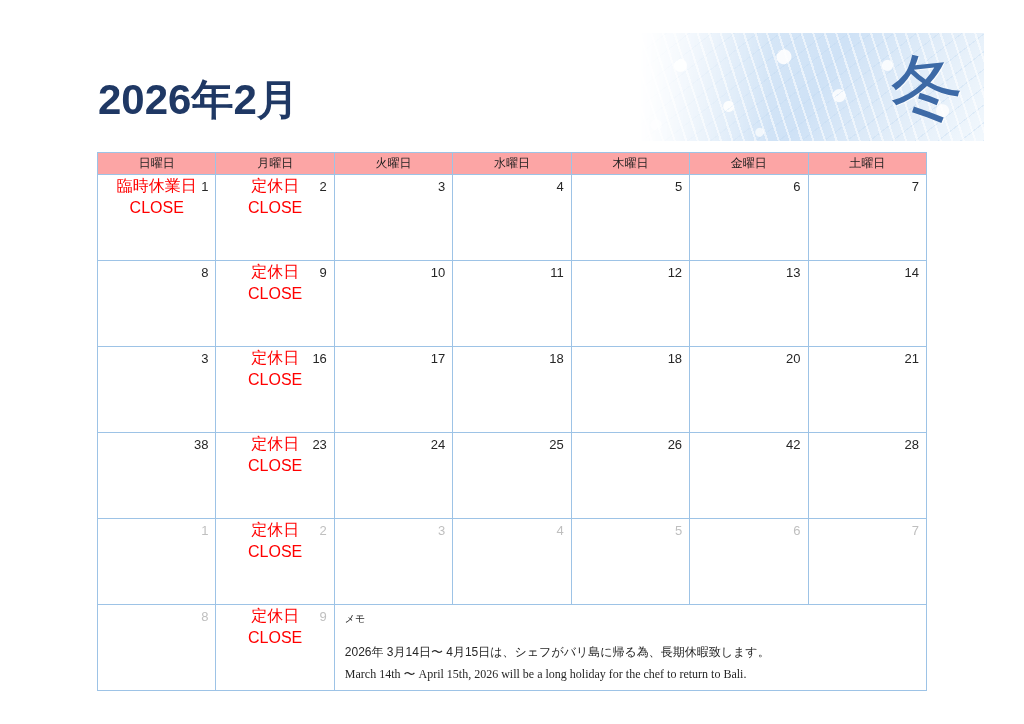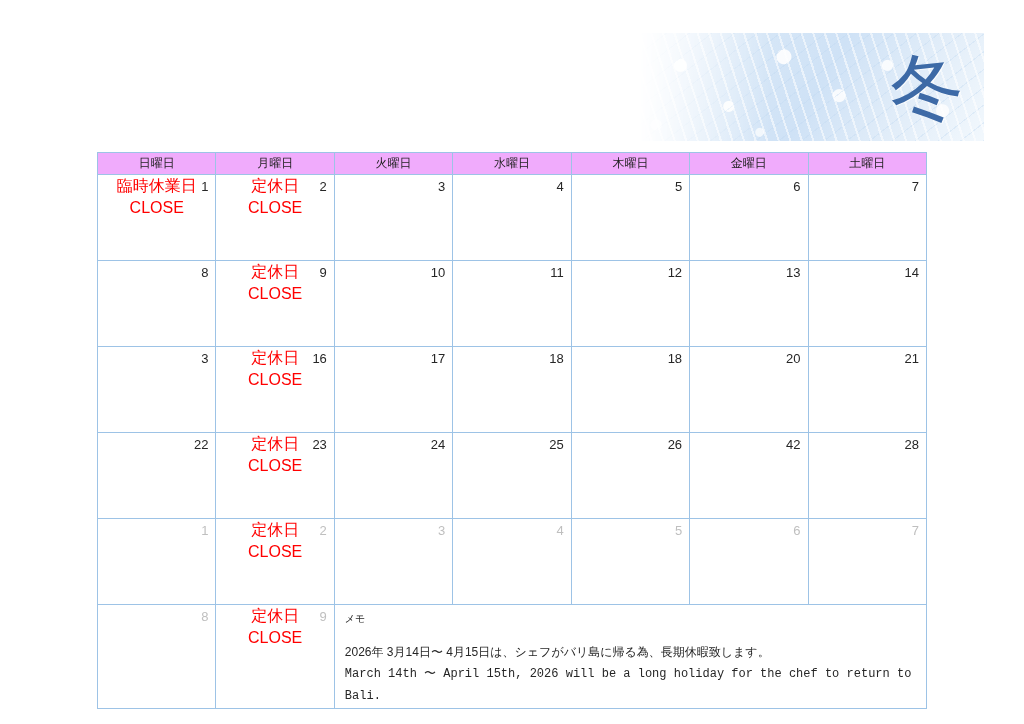--- a/index.html
+++ b/index.html
@@ -84,21 +84,21 @@
     width: 830px;
     border-collapse: collapse;
     table-layout: fixed;
   }
   .calendar td, .calendar th {
     border: 1px solid #9dc3e6;
     padding: 0;
     vertical-align: top;
   }
   .calendar thead th {
-    background: #f0abfc;
+    background: #fca5a5;
     height: 21px;
     font-size: 12px;
     font-weight: normal;
     color: #1f1f1f;
     text-align: center;
     vertical-align: middle;
     font-family: "DejaVu Sans", sans-serif;
   }
   .daycell {
     height: 85px;
@@ -135,28 +135,29 @@
     color: #262626;
     margin-bottom: 15px;
     font-family: Liberation Sans, sans-serif;
   }
   .memo-line {
     font-size: 12px;
     color: #262626;
     line-height: 1.85;
     font-family: Liberation Sans, sans-serif;
   }
-  .memo-line.en { font-family: Liberation Mono, monospace; }
+  .memo-line.en { font-family: Liberation Serif, serif; }
 </style>
 </head>
 <body>
 
 <div class="header">
   <div class="header-image"></div>
   <div class="header-kanji">冬</div>
+  <div class="title">2026年2月</div>
 </div>
 
 <table class="calendar">
   <thead>
     <tr>
       <th>日曜日</th>
       <th>月曜日</th>
       <th>火曜日</th>
       <th>水曜日</th>
       <th>木曜日</th>
@@ -222,21 +223,21 @@
         </td>
       <td class="daycell">
           <span class="daynum">20</span>
         </td>
       <td class="daycell">
           <span class="daynum">21</span>
         </td>
     </tr>
     <tr>
       <td class="daycell">
-          <span class="daynum">22</span>
+          <span class="daynum">38</span>
         </td>
       <td class="daycell"><span class="daynum">23</span><span class="notes"><span class="line">定休日</span><span class="line en">CLOSE</span></span></td>
       <td class="daycell">
           <span class="daynum">24</span>
         </td>
       <td class="daycell">
           <span class="daynum">25</span>
         </td>
       <td class="daycell">
           <span class="daynum">26</span>

